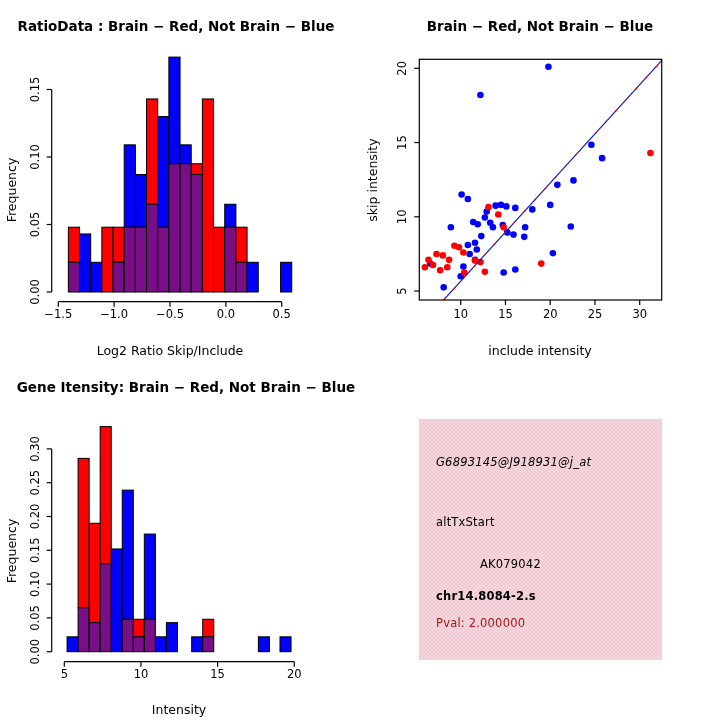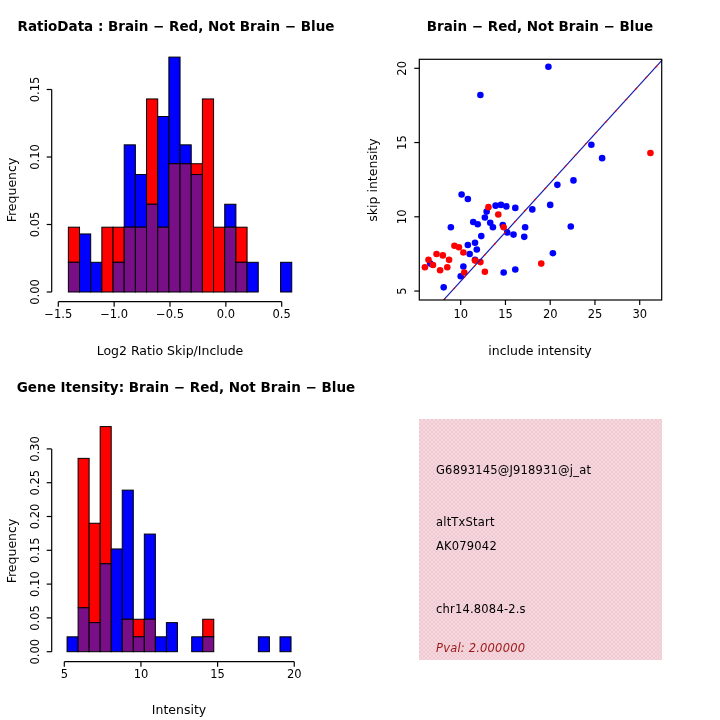--- a/index.html
+++ b/index.html
@@ -13,25 +13,25 @@
     background-color:#eecad2;
     background-image:
       linear-gradient(45deg,#f7d6dd 25%,transparent 25%,transparent 75%,#f7d6dd 75%),
       linear-gradient(45deg,#f7d6dd 25%,transparent 25%,transparent 75%,#f7d6dd 75%);
     background-size:4px 4px;background-position:0 0,2px 2px;
   }
   .info-line{
     position:absolute;left:17px;white-space:nowrap;
     font-size:11.5px;color:#000000;letter-spacing:0.2px;
   }
-  .info-line.l1{top:44px;}
+  .info-line.l1{top:36px;font-style:italic;}
   .info-line.l2{top:96px;}
-  .info-line.l3{top:120px;}
-  .info-line.l4{top:183px;}
-  .info-line.pval{top:222px;color:#9b1717;font-style:italic;}
+  .info-line.l3{top:138px;margin-left:44px;}
+  .info-line.l4{top:170px;font-weight:bold;}
+  .info-line.pval{top:197px;color:#9b1717;}
 </style>
 </head>
 <body>
 
 <div id="canvas">
   <svg id="plot-svg" width="720" height="720" viewBox="0 0 720 720">
     <g id="g-ratio">
         <g>
           <rect x="68.35300000000001" y="227.2" width="11.169999999999987" height="35.10000000000002" fill="#ff0000" stroke="#000" stroke-width="1"></rect>
           <rect x="68.35300000000001" y="262.3" width="11.169999999999987" height="29.69999999999999" fill="#780f87" stroke="#000" stroke-width="1"></rect>

